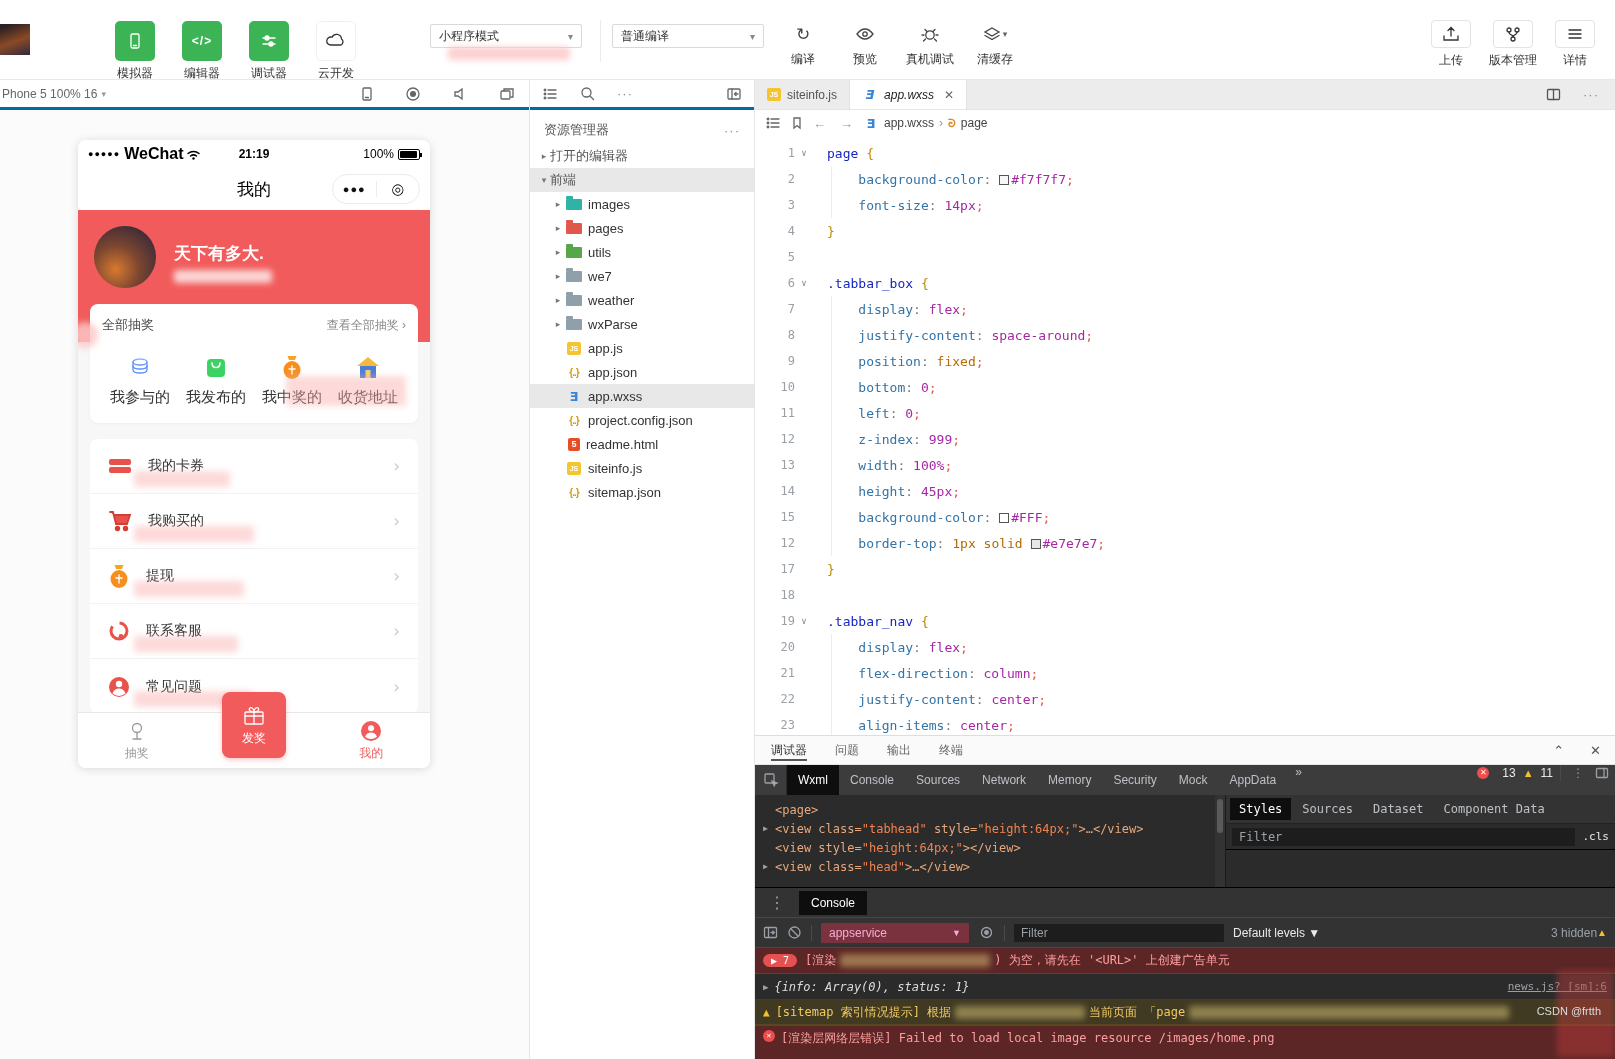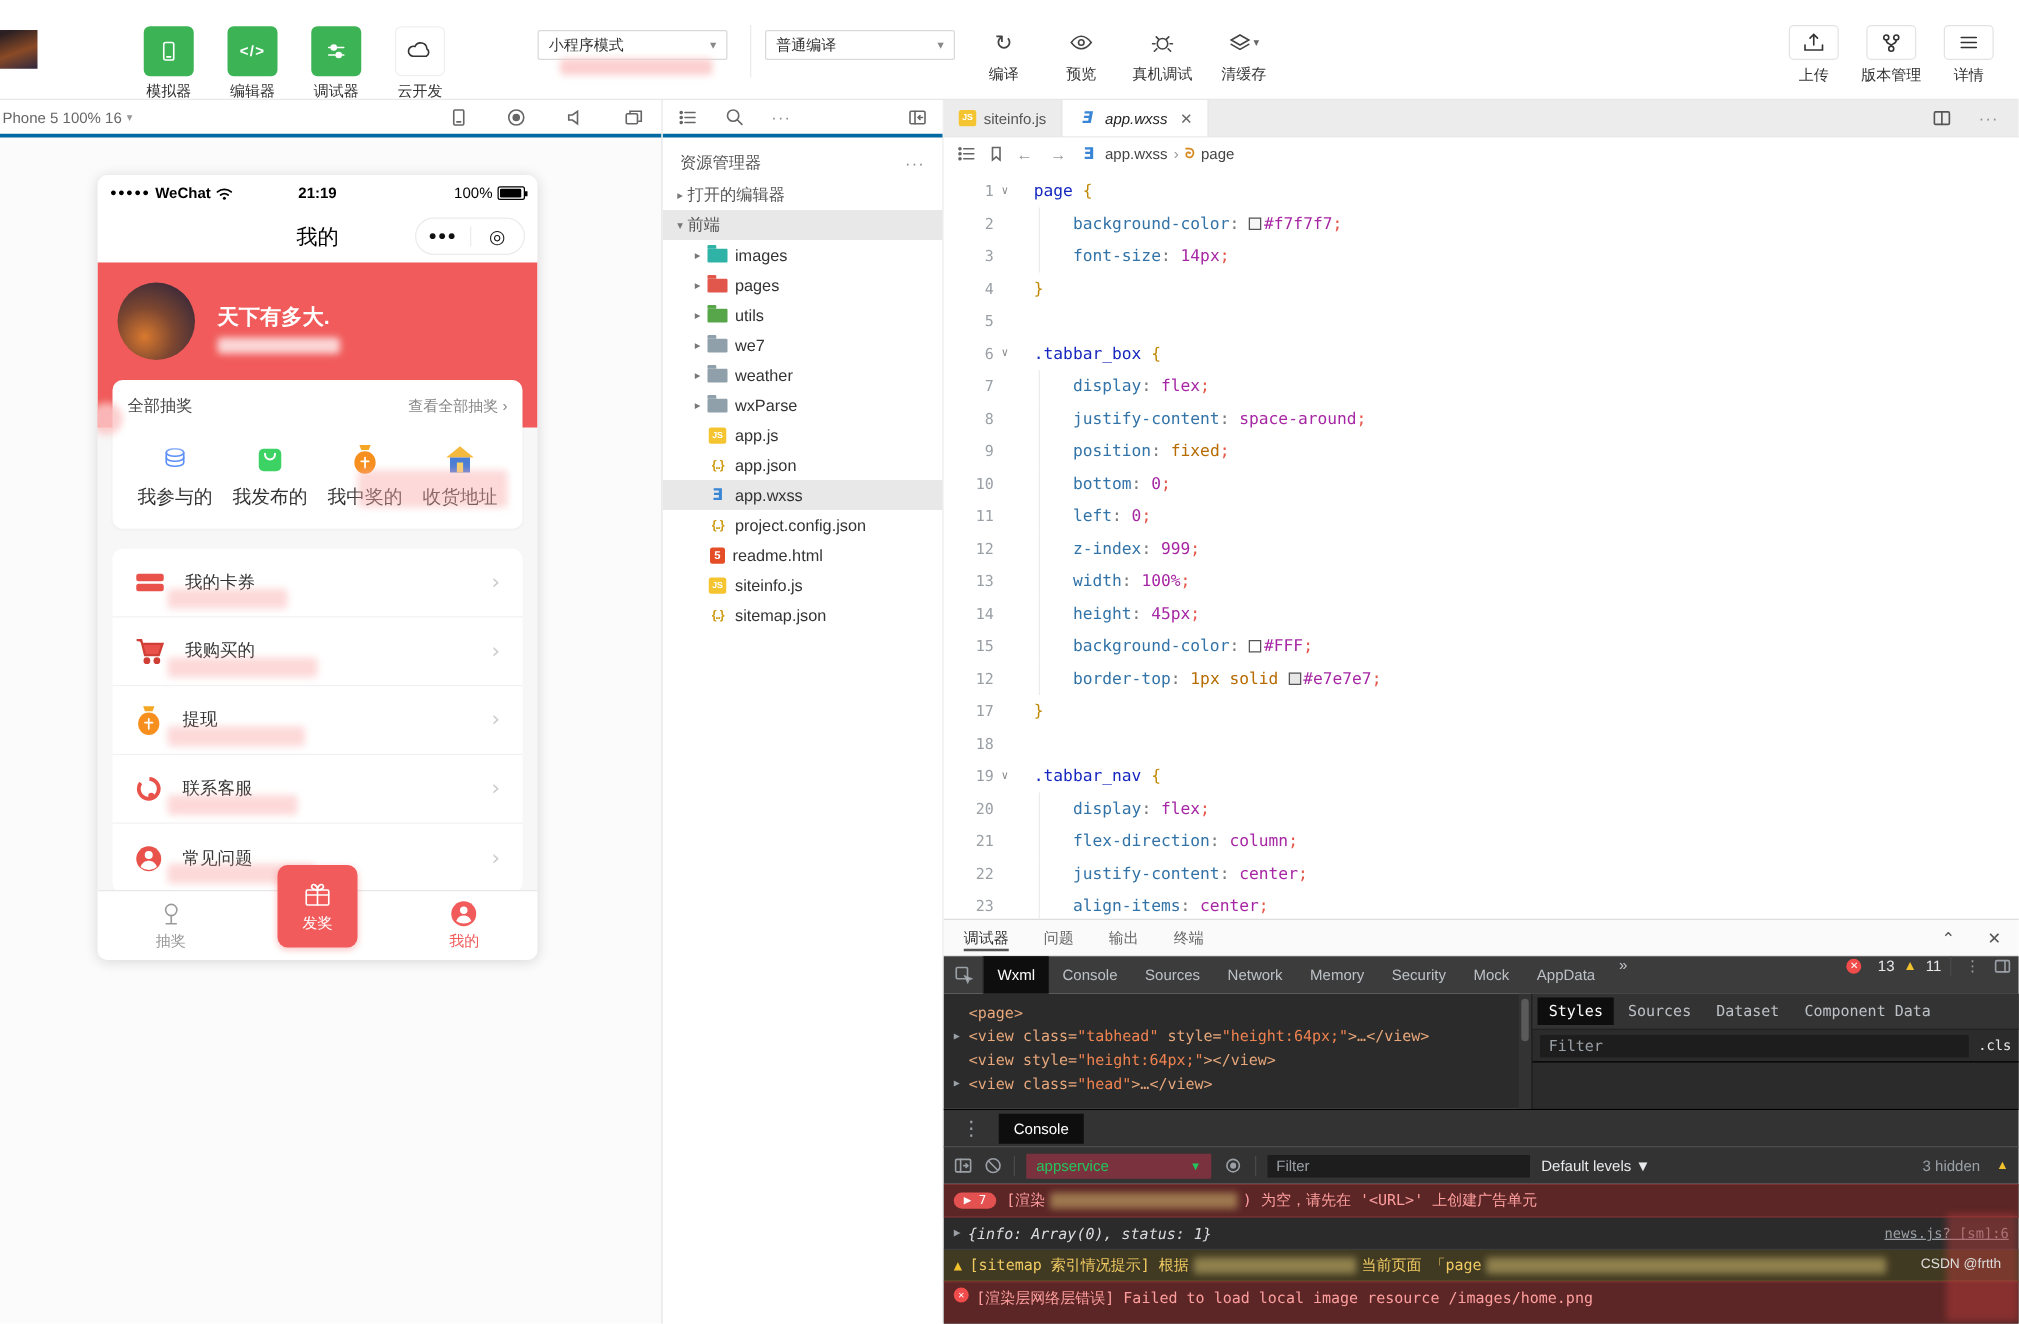--- a/index.html
+++ b/index.html
@@ -35,21 +35,21 @@
   .devlabel { font-size:12px; color:#666; padding-left:2px; display:flex; align-items:center; gap:4px; }
   .sim-icons { margin-left:auto; display:flex; gap:31px; margin-right:14px; color:#666; }
   .exp-icons { display:flex; gap:22px; padding-left:12px; color:#666; }
   .exp-collapse { margin-left:auto; padding-right:12px; color:#666; }
   .iconbtn { cursor:pointer; display:flex; align-items:center; }
 
   
   .phone { position:absolute; left:78px; top:60px; width:352px; height:628px; background:#f7f7f7; border-radius:8px; box-shadow:0 1px 10px rgba(0,0,0,.14); overflow:hidden; }
   .p-status { height:28px; background:#fff; display:flex; align-items:center; font-size:12px; color:#000; padding:0 10px; position:relative; }
   .p-dots { letter-spacing:1px; font-size:9px; }
-  .p-carrier { margin-left:4px; font-weight:bold; font-size:12px; }
+  .p-carrier { margin-left:4px; font-weight:bold; font-size:16px; }
   .p-time { position:absolute; left:0; right:0; text-align:center; font-weight:bold; }
   .p-batt-wrap { margin-left:auto; display:flex; align-items:center; gap:4px; z-index:1; }
   .battery { width:22px; height:11px; border:1px solid #000; border-radius:2px; position:relative; }
   .battery::after { content:""; position:absolute; left:1px; top:1px; bottom:1px; width:17px; background:#000; border-radius:1px; }
   .battery::before { content:""; position:absolute; right:-3px; top:3px; width:2px; height:4px; background:#000; }
   .p-nav { height:42px; background:#fff; position:relative; display:flex; align-items:center; justify-content:center; }
   .p-title { font-size:17px; color:#000; }
   .capsule { position:absolute; right:10px; top:6px; width:88px; height:30px; border:1px solid #ebebeb; border-radius:15px; background:#fff; display:flex; align-items:center; }
   .capsule .cdots { flex:1; text-align:center; font-size:11px; letter-spacing:1px; color:#111; }
   .capsule .csep { width:1px; height:16px; background:#ececec; }
@@ -144,26 +144,26 @@
   .stytabs { height:28px; background:#333; display:flex; align-items:center; gap:2px; padding-left:4px; font-size:12px; color:#bdc1c6; }
   .stytab { padding:4px 9px; cursor:pointer; white-space:nowrap; }
   .stytab.active { background:#0e0e0e; color:#fff; }
   .filterrow { height:26px; display:flex; align-items:center; padding:0 6px; gap:8px; border-top:1px solid #222; }
   .dinput { background:#1d1d1d; color:#9aa0a6; font-size:12px; height:18px; display:flex; align-items:center; padding:0 7px; flex:1; border-radius:1px; }
   .clsbtn { color:#e8eaed; font-family:"DejaVu Sans Mono",monospace; font-size:11px; cursor:pointer; }
   .sty-rest { flex:1; border-top:1px solid #000; }
   .consolehdr { height:30px; background:#333; border-top:1px solid #000; display:flex; align-items:center; gap:10px; padding-left:10px; }
   .chip { background:#0e0e0e; color:#fff; font-size:12px; padding:5px 12px; cursor:pointer; }
   .ctoolbar { height:30px; background:#333; border-top:1px solid #474747; display:flex; align-items:center; gap:9px; padding:0 8px; color:#9aa0a6; font-size:12px; }
-  .ctx-select { background:#7a333e; color:#22c55e; width:148px; height:20px; display:flex; align-items:center; padding:0 8px; cursor:pointer; border-radius:1px; }
+  .ctx-select { background:#7a333e; color:#f9a8d4; width:148px; height:20px; display:flex; align-items:center; padding:0 8px; cursor:pointer; border-radius:1px; }
   .ctx-select .caret { margin-left:auto; font-size:9px; }
   .cdiv { width:1px; height:16px; background:#4a4a4a; }
   .cfilter { width:210px; flex:none; }
   .levels { color:#e8eaed; cursor:pointer; white-space:nowrap; }
-  .hiddenlbl { margin-left:auto; color:#9aa0a6; white-space:nowrap; display:flex; gap:13px; align-items:center; }
+  .hiddenlbl { margin-left:auto; color:#9aa0a6; white-space:nowrap; display:flex; gap:0; align-items:center; }
   .cmsgs { flex:1; background:#2b2b2b; overflow:hidden; font-family:"DejaVu Sans Mono",monospace; font-size:12px; position:relative; }
   .crow { display:flex; align-items:center; padding:0 8px; white-space:nowrap; overflow:hidden; }
   .crow.err { height:27px; background:#5c2626; border-top:1px solid #7a3333; border-bottom:1px solid #7a3333; color:#ff9e9e; }
   .crow.log { height:26px; color:#dadce0; border-bottom:1px solid #3c3c3c; }
   .crow.warn { height:25px; background:#413a22; color:#f1ca62; border-bottom:1px solid #56491f; }
   .badge { background:#e35151; color:#fff; border-radius:9px; font-size:10px; padding:1px 8px; margin-right:8px; white-space:nowrap; }
   .srclink { margin-left:auto; color:#9aa0a6; text-decoration:underline; font-size:11px; cursor:pointer; }
   .expcaret { color:#9aa0a6; font-size:9px; margin-right:6px; }
   .objprev { font-style:italic; }
   .warnicon { color:#f2c12e; margin-right:6px; font-size:11px; }

